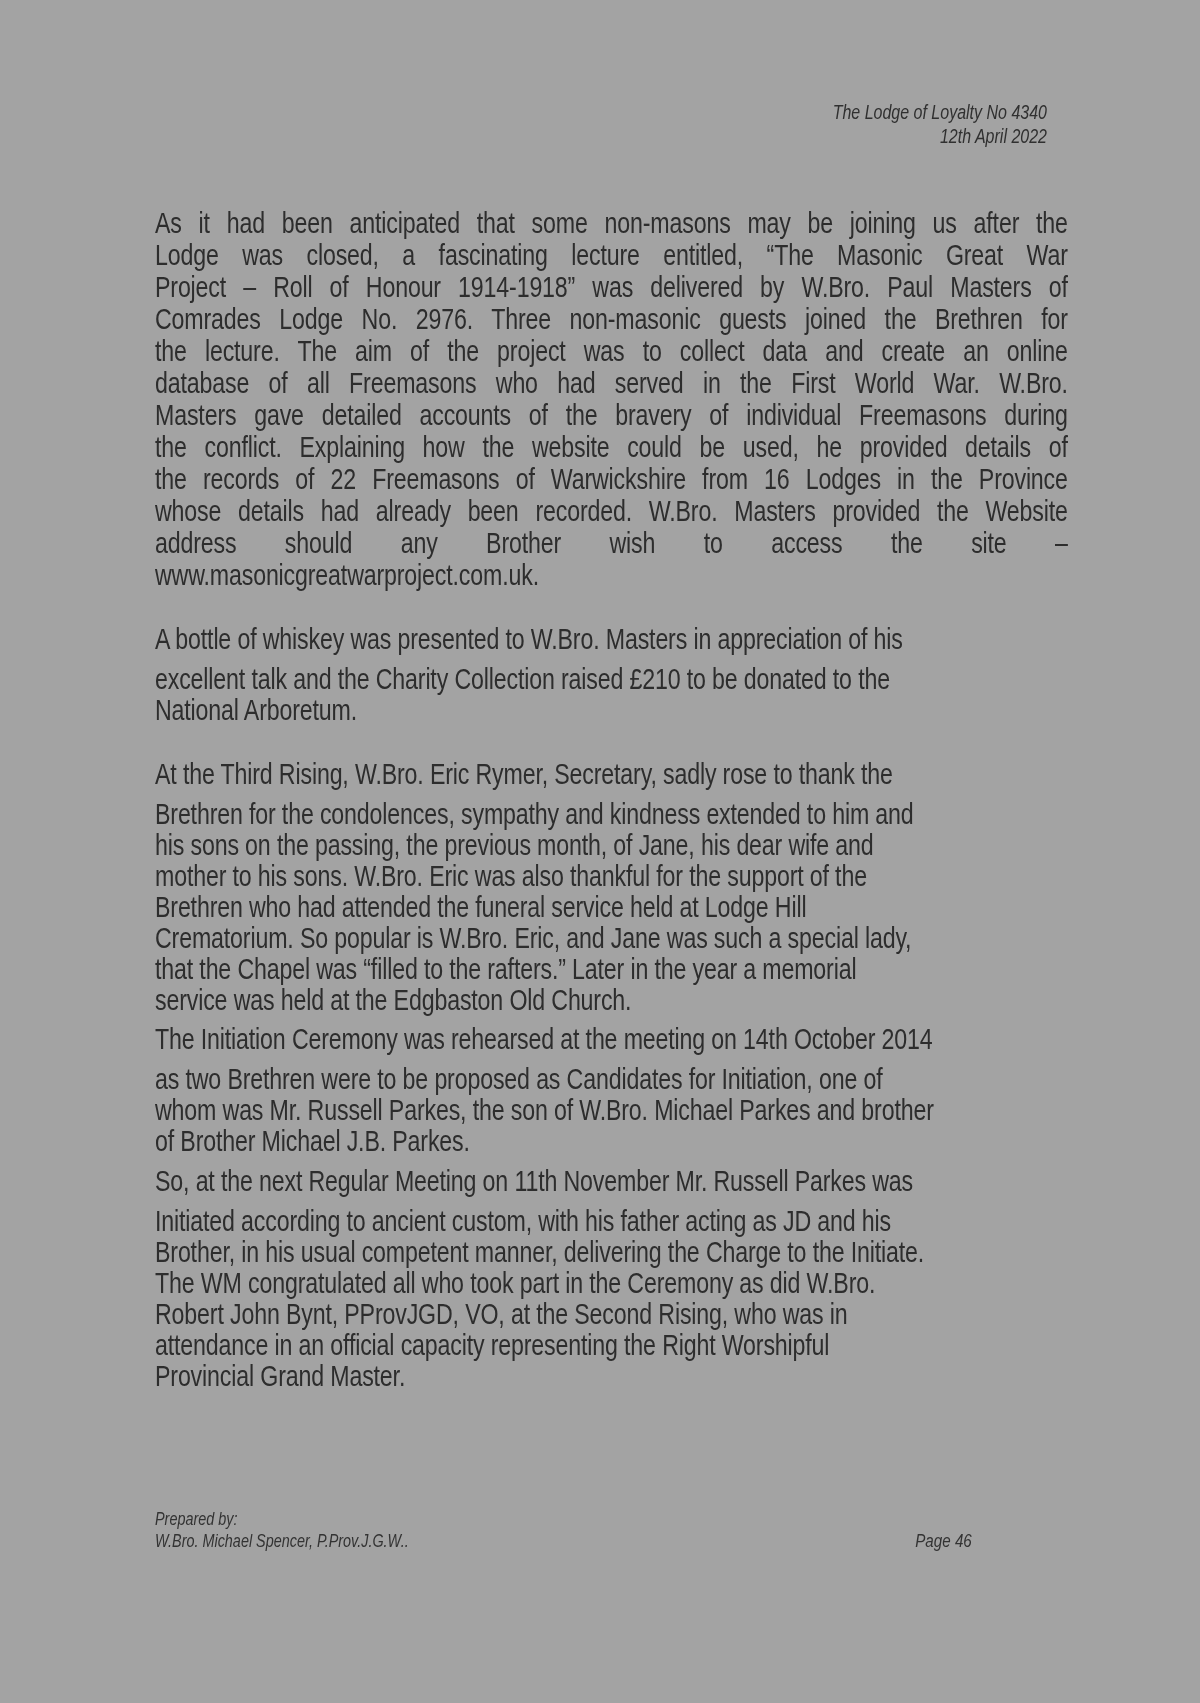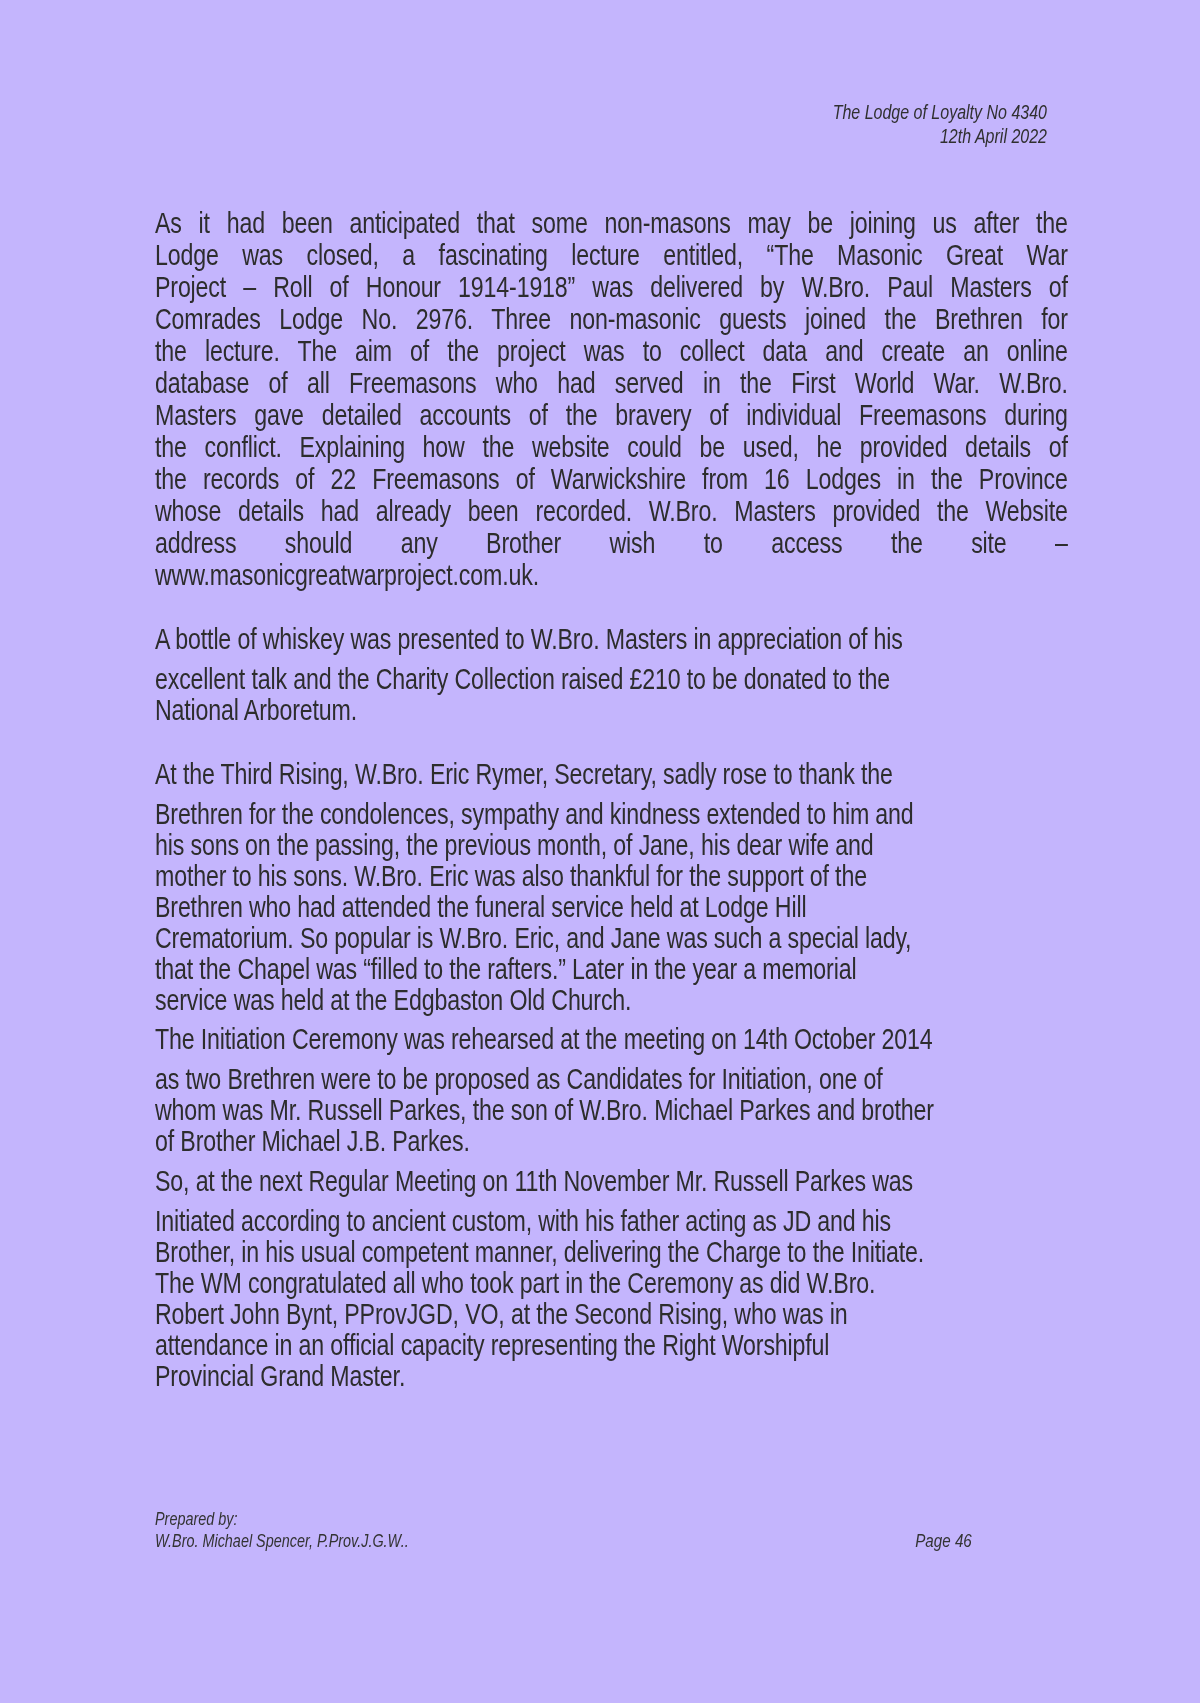--- a/index.html
+++ b/index.html
@@ -11,21 +11,21 @@
     width: 1200px;
     height: 1703px;
     overflow: hidden;
     font-family: "Liberation Sans", "DejaVu Sans", sans-serif;
     color: #2d2d2d;
   }
   .page {
     position: relative;
     width: 1200px;
     height: 1703px;
-    background: #c4b5fd;
+    background: #a3a3a3;
   }
   
   .content {
     position: absolute;
     left: 155px;
     top: 0;
     width: 1141px;
     transform: scaleX(0.8);
     transform-origin: 0 0;
   }

